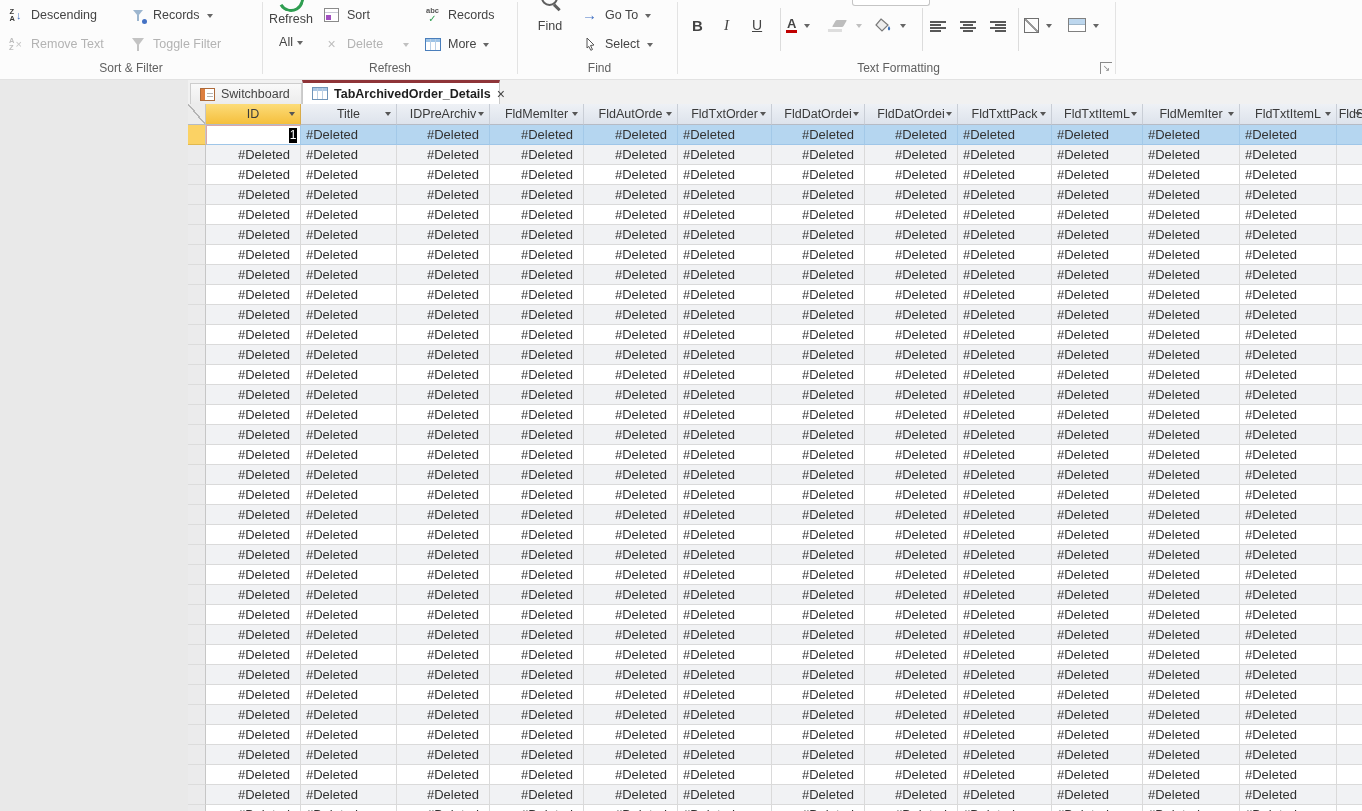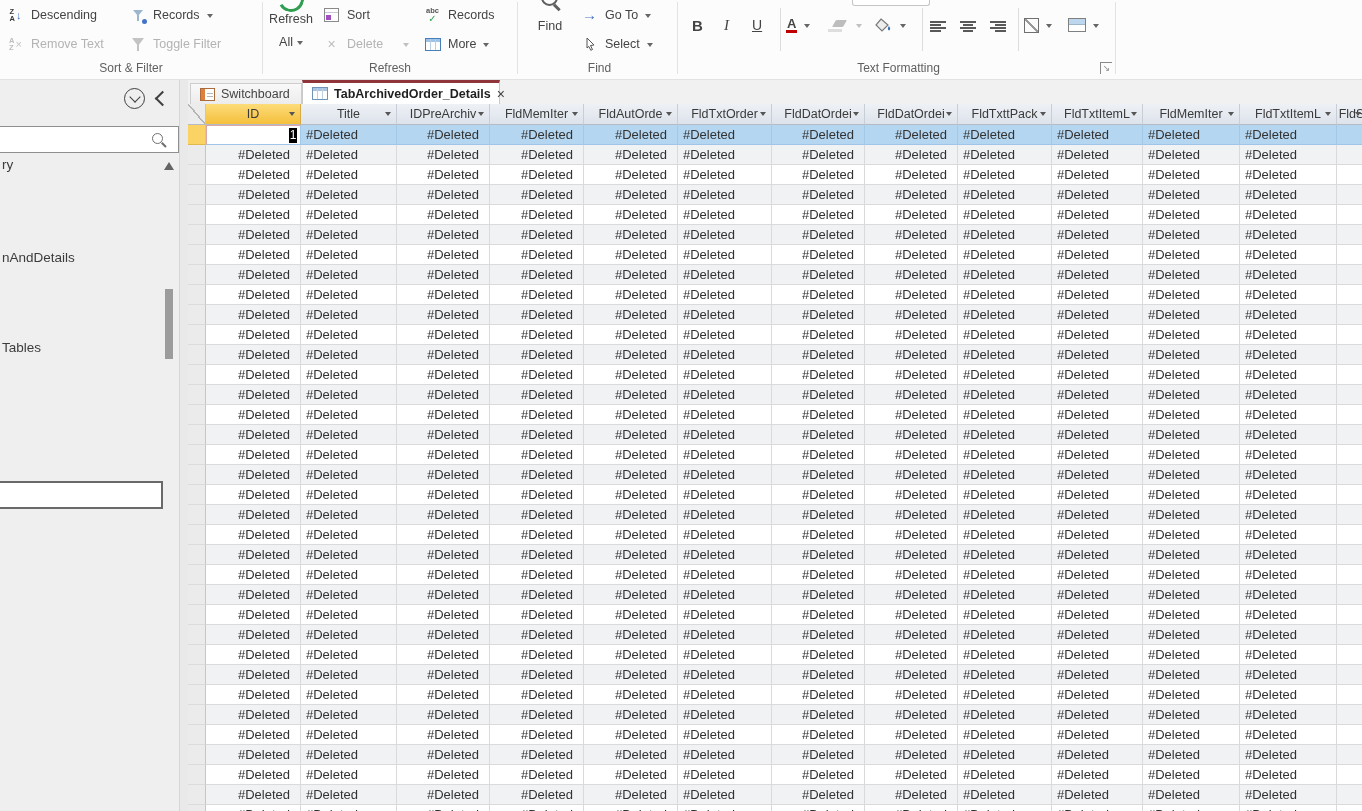--- a/index.html
+++ b/index.html
@@ -284,38 +284,20 @@
         <span class="chv"></span>
       </div>
       <div class="glabel">Text Formatting</div>
     </div>
     <div class="gsep" style="left:1115px"></div>
 
     <span class="combo-remnant"></span>
     <span class="launcher">↘</span>
   </div>
 
-  <div class="navpane">
-    <span class="navmenu">
-        <i class="cdown"></i>
-      </span>
-    <span class="shutter">
-        <i class="cleft"></i>
-      </span>
-    <div class="searchbox">
-      <input value="" style="">
-      <span class="mag"></span>
-    </div>
-    <div class="navitem" style="top:77px">ry</div>
-    <div class="navitem" style="top:170px">nAndDetails</div>
-    <div class="navitem" style="top:260px">Tables</div>
-    <span class="sup"></span>
-    <div class="nthumb"></div>
-    <div class="renamebox"></div>
-  </div>
 
   <div class="tabstrip">
     <div class="tab inactive">
       <span class="sbicon"></span>
       <span>Switchboard</span>
     </div>
     <div class="tab active">
       <span class="dsicon"></span>
       <span>TabArchivedOrder_Details</span>
       <span class="tabx">×</span>

